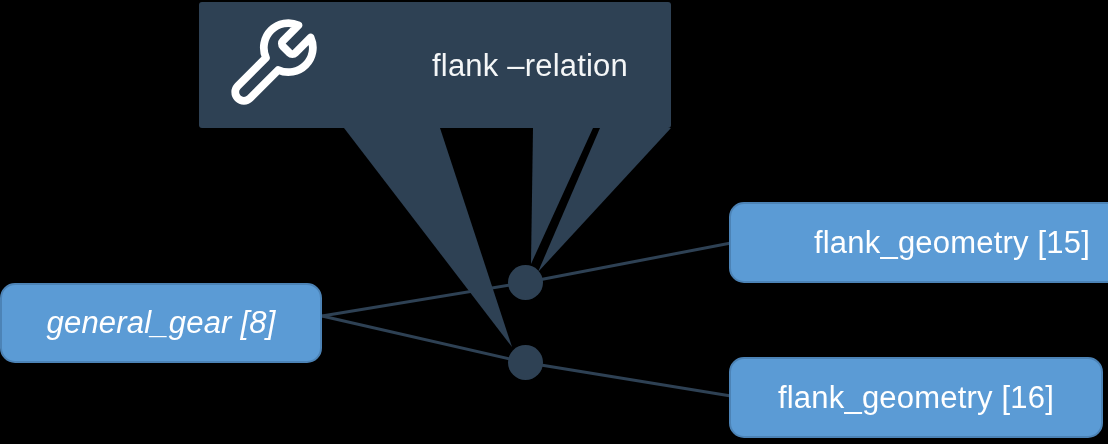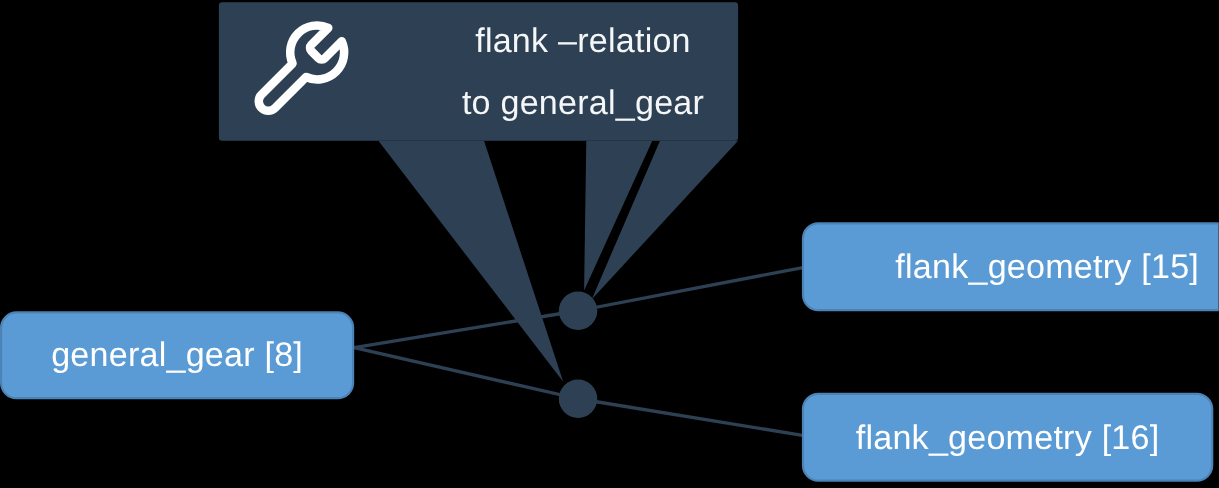--- a/index.html
+++ b/index.html
@@ -71,20 +71,21 @@
     letter-spacing: 0.2px;
     white-space: nowrap;
     z-index: 3;
     cursor: pointer;
   }
   .node-general-gear {
     left: 0px;
     top: 283px;
     width: 322px;
     height: 80px;
+    font-style: italic;
   }
   .node-flank-15 {
     left: 729px;
     top: 202px;
     width: 446px;
     height: 81px;
   }
   .node-flank-16 {
     left: 729px;
     top: 357px;
@@ -111,21 +112,20 @@
     <circle cx="525.5" cy="282.5" r="17.5" fill="#2e4154"></circle>
     <circle cx="525.5" cy="362.5" r="17.5" fill="#2e4154"></circle>
   </svg>
 
   <div class="tooltip">
     <svg class="tooltip-icon" viewBox="0 0 24 24">
       <path d="M14.7 6.3a1 1 0 0 0 0 1.4l1.6 1.6a1 1 0 0 0 1.4 0l3.77-3.77a6 6 0 0 1-7.94 7.94l-6.91 6.91a2.12 2.12 0 0 1-3-3l6.91-6.91a6 6 0 0 1 7.94-7.94l-3.76 3.76z" fill="none" stroke="#ffffff" stroke-width="1.9" stroke-linecap="round" stroke-linejoin="round"></path>
     </svg>
     <div class="tooltip-text">
       <div>flank –relation</div>
-      <div>to general_gear</div>
     </div>
   </div>
 
   <div class="node node-general-gear">
     <span>general_gear [8]</span>
   </div>
 
   <div class="node node-flank-15">
     <span>flank_geometry [15]</span>
   </div>

